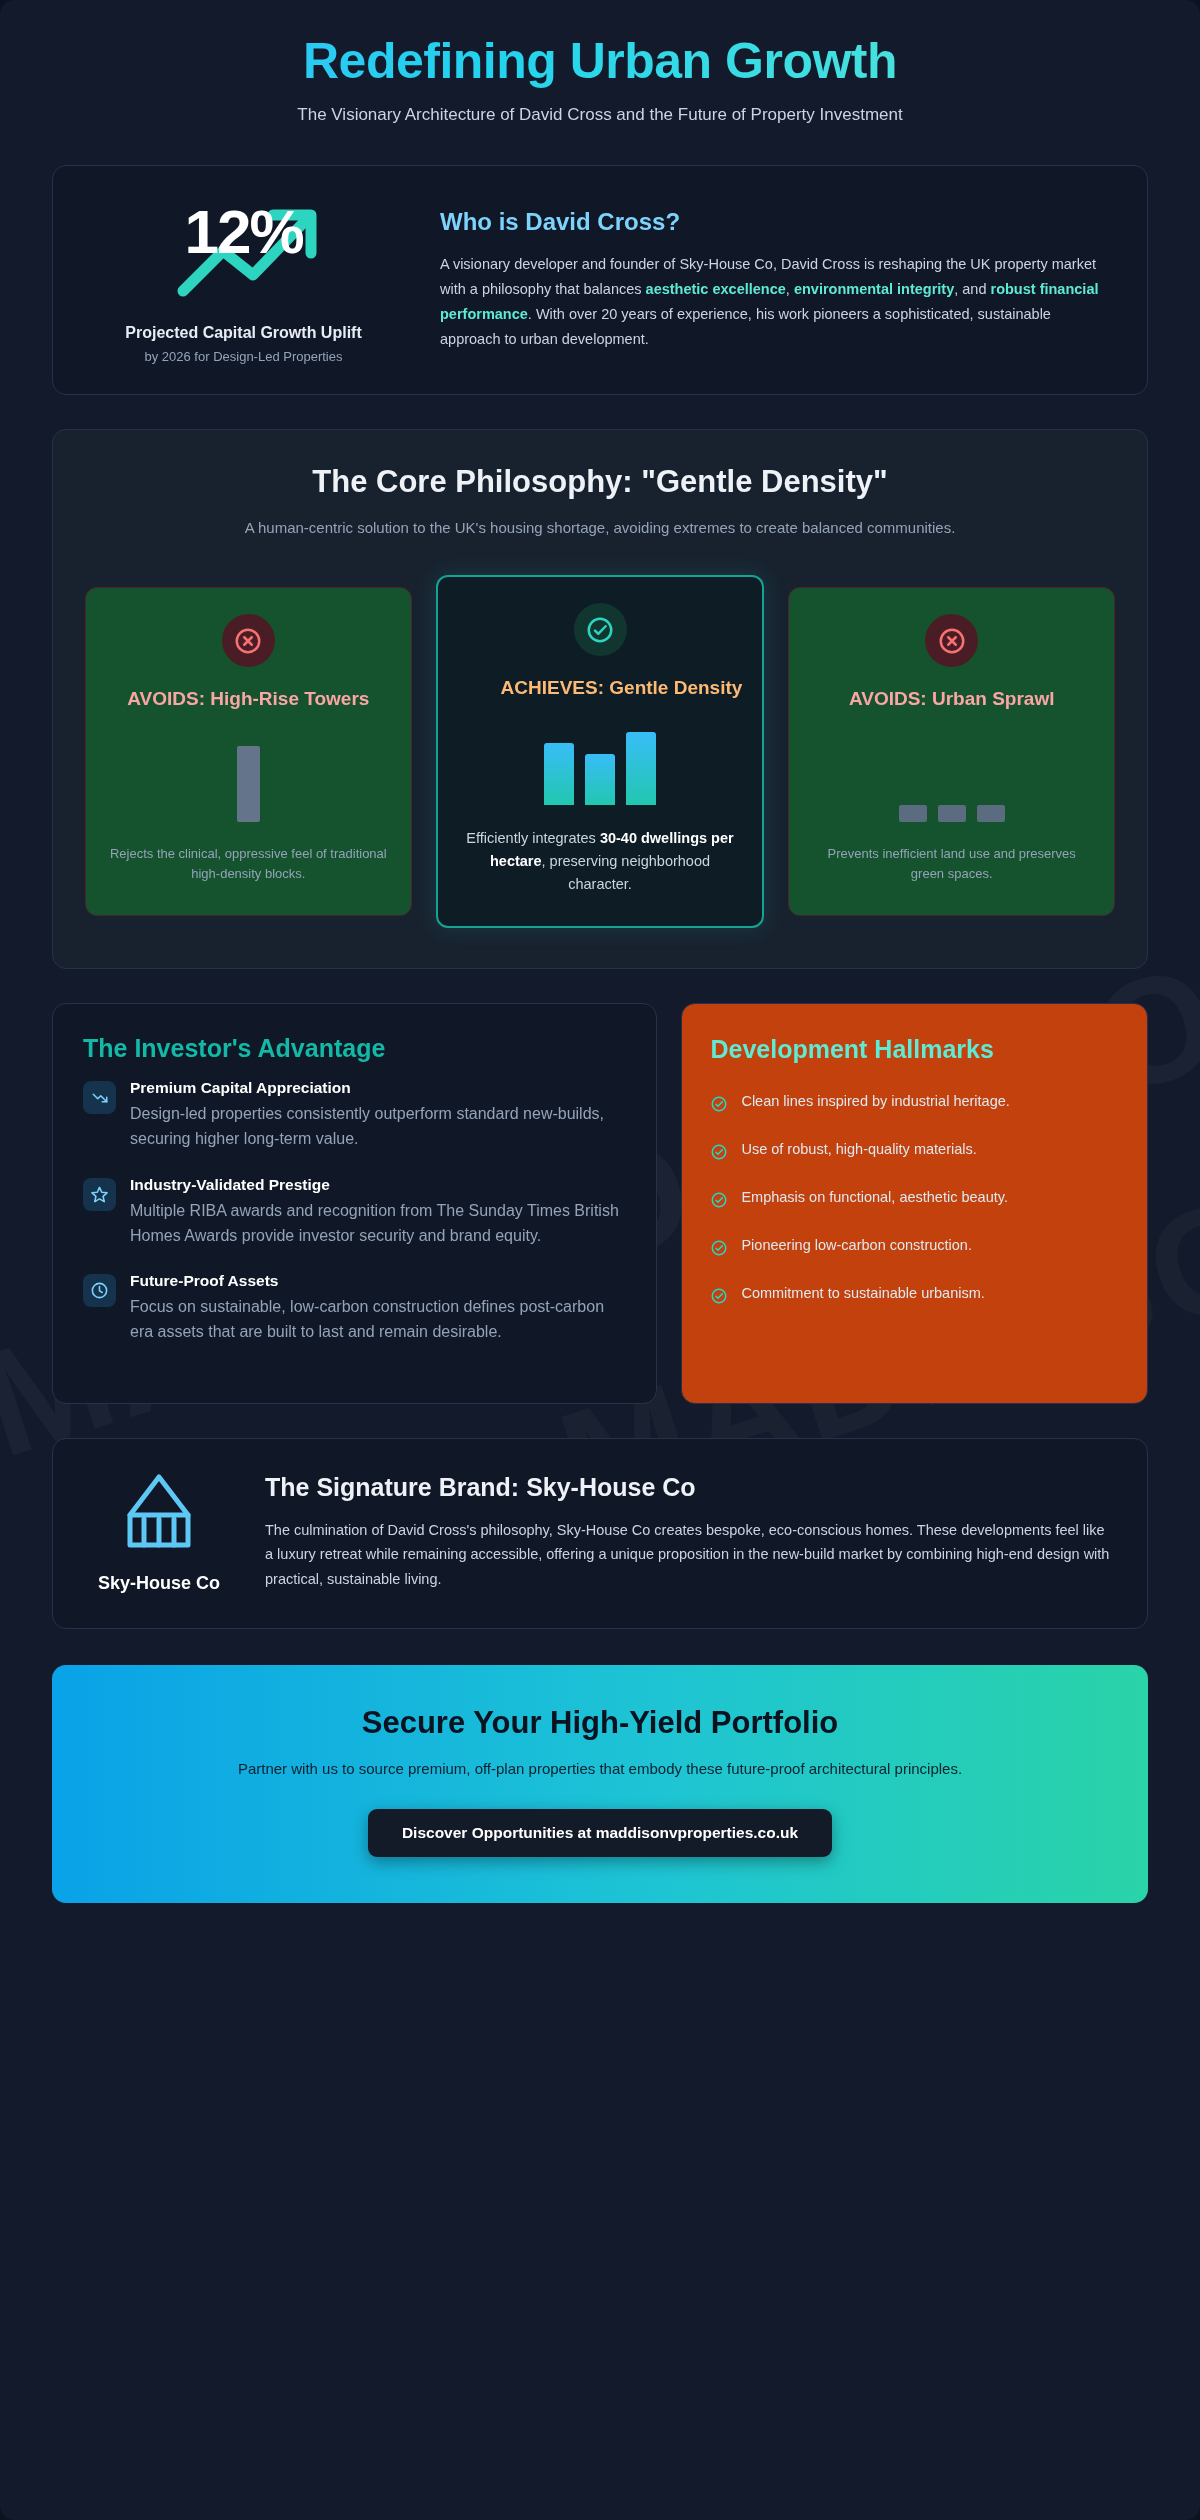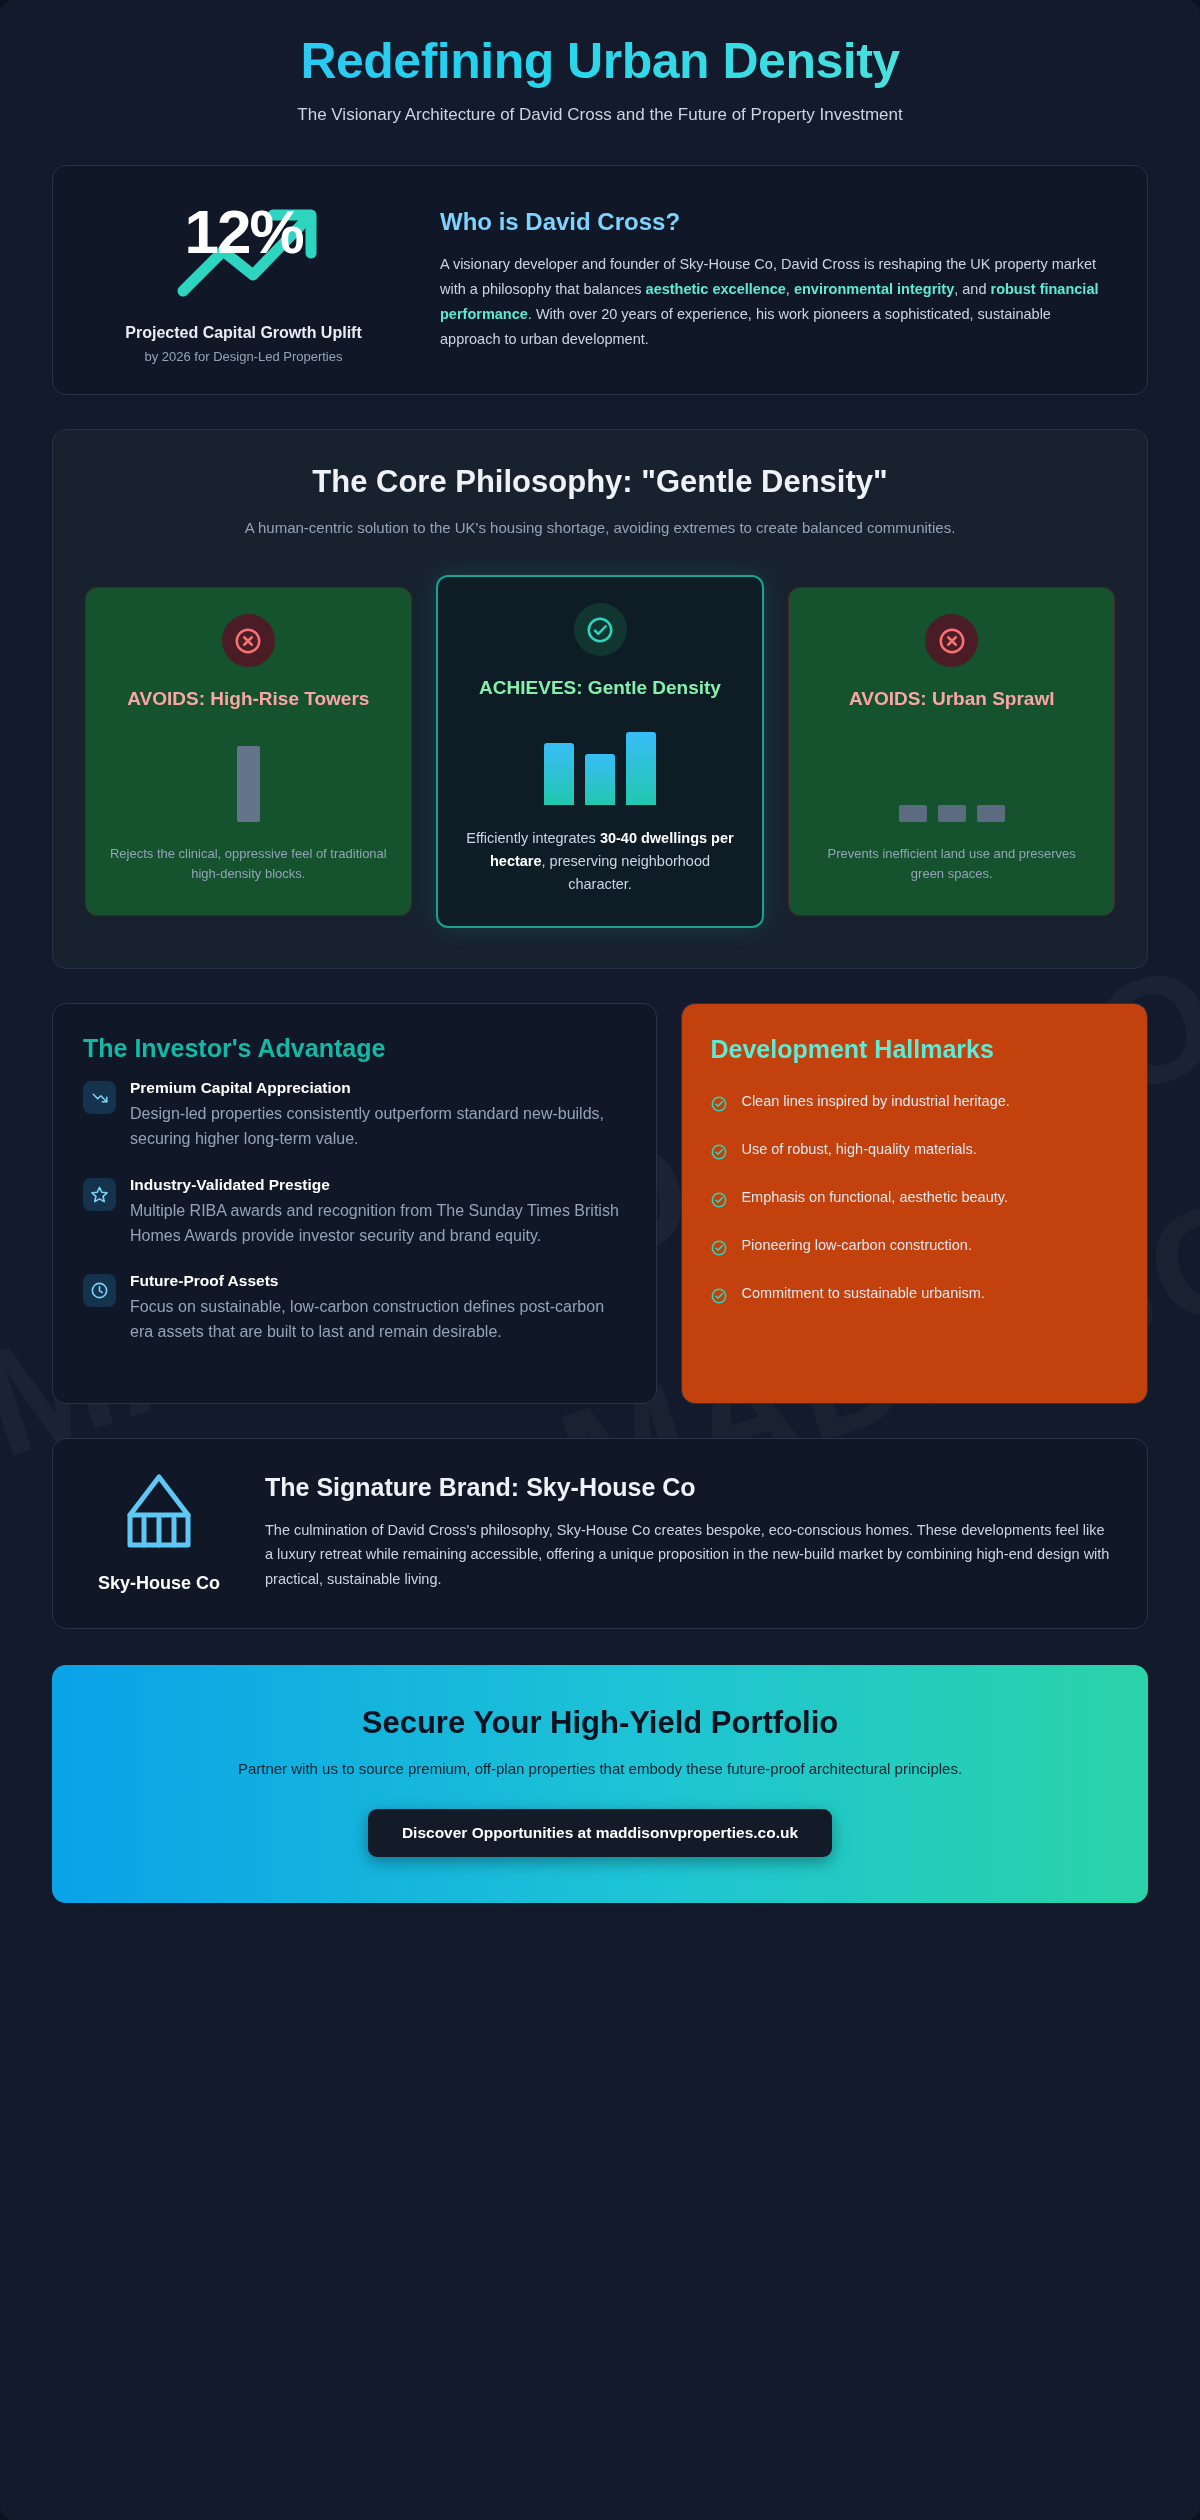--- a/index.html
+++ b/index.html
@@ -72,21 +72,21 @@
   .philo-s{ text-align:center; margin:16px auto 0; max-width:830px; font-size:15px; color:#94a3b8; line-height:1.55; }
   .tri{ display:flex; gap:24px; margin-top:36px; align-items:stretch; }
   .pcard{ flex:1; border-radius:12px; padding:26px 20px 30px; text-align:center; display:flex; flex-direction:column; }
   .pcard.bad{ background:#14532d; border:1px solid #4c2230; margin-top:12px; margin-bottom:12px; }
   .pcard.good{ background:#0e1c26; border:2px solid #16a394; box-shadow:0 0 22px rgba(20,184,166,.18); }
   .pico{ width:53px; height:53px; border-radius:50%; margin:0 auto 20px; display:flex; align-items:center; justify-content:center; }
   .pico.bad{ background:#4a1d26; }
   .pico.good{ background:#10362f; }
   .ph{ font-size:19px; font-weight:800; line-height:1.28; }
   .ph.bad{ color:#fca5a5; }
-  .ph.good{ color:#86efac; }
+  .ph.good{ color:#fdba74;text-align:right; }
   .pviz{ flex:1; display:flex; align-items:flex-end; justify-content:center; gap:11px; min-height:78px; margin:26px 0 22px; }
   .bar-tall{ width:23px; height:76px; background:#64748b; border-radius:2px; }
   .bar-g{ width:30px; border-radius:3px 3px 0 0; background:linear-gradient(180deg,#38bdf8 0%,#22c7ae 100%); }
   .flat{ width:28px; height:17px; background:#5b6b80; border-radius:2px; }
   .pdesc{ font-size:13px; line-height:1.6; color:#94a3b8; }
   .pdesc.good{ color:#cbd5e1; font-size:14.5px; }
   .pdesc b{ color:#ffffff; font-weight:800; }
 
   
   .cols{ display:flex; gap:24px; margin-top:34px; align-items:stretch; }
@@ -127,21 +127,21 @@
 <body>
 
 <div class="page">
 
   <div class="watermark">MADDISONVPROPERTIES</div>
   <div class="watermark wm2">MADDISONVPROPERTIES</div>
 
   <div class="inner">
 
     <div class="header">
-      <div class="main-title">Redefining Urban Density</div>
+      <div class="main-title">Redefining Urban Growth</div>
       <div class="subtitle">The Visionary Architecture of David Cross and the Future of Property Investment</div>
     </div>
 
     <div class="card hero sect">
       <div class="hero-left">
         <div class="stat-wrap">
           <svg class="stat-arrow" width="150" height="100" viewBox="0 0 150 100">
             <polyline points="8,92 48,52 78,76 132,20" fill="none" stroke="#2dd4bf" stroke-width="11" stroke-linecap="round" stroke-linejoin="round"></polyline>
             <polyline points="98,16 136,16 136,54" fill="none" stroke="#2dd4bf" stroke-width="11" stroke-linecap="round" stroke-linejoin="round"></polyline>
           </svg>

